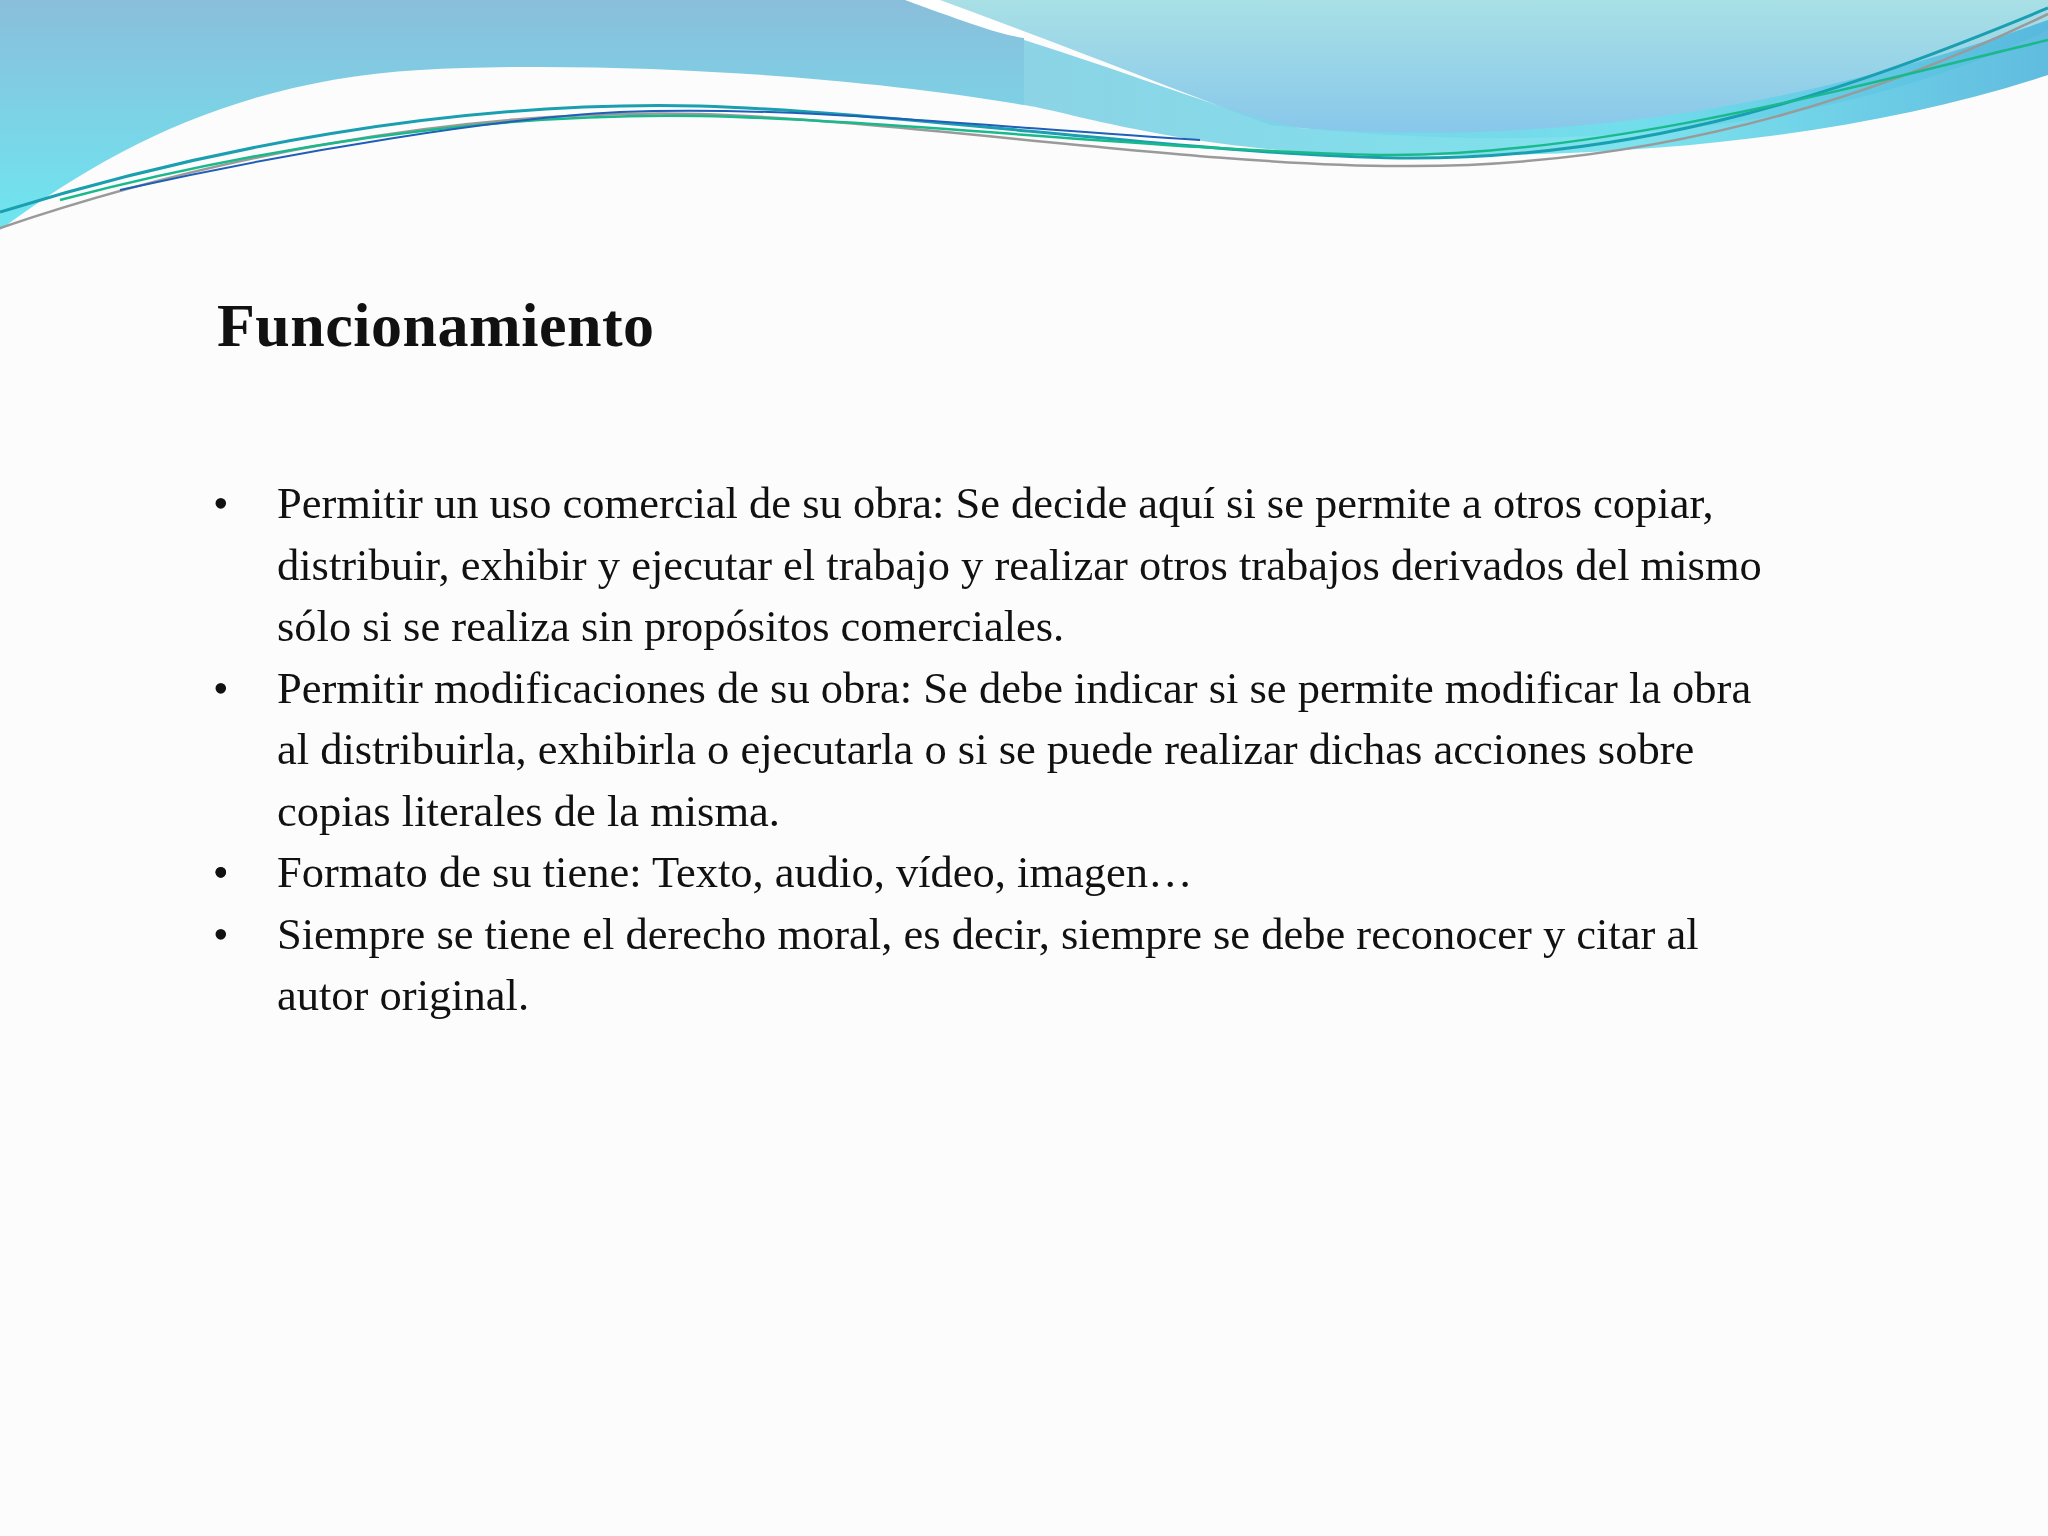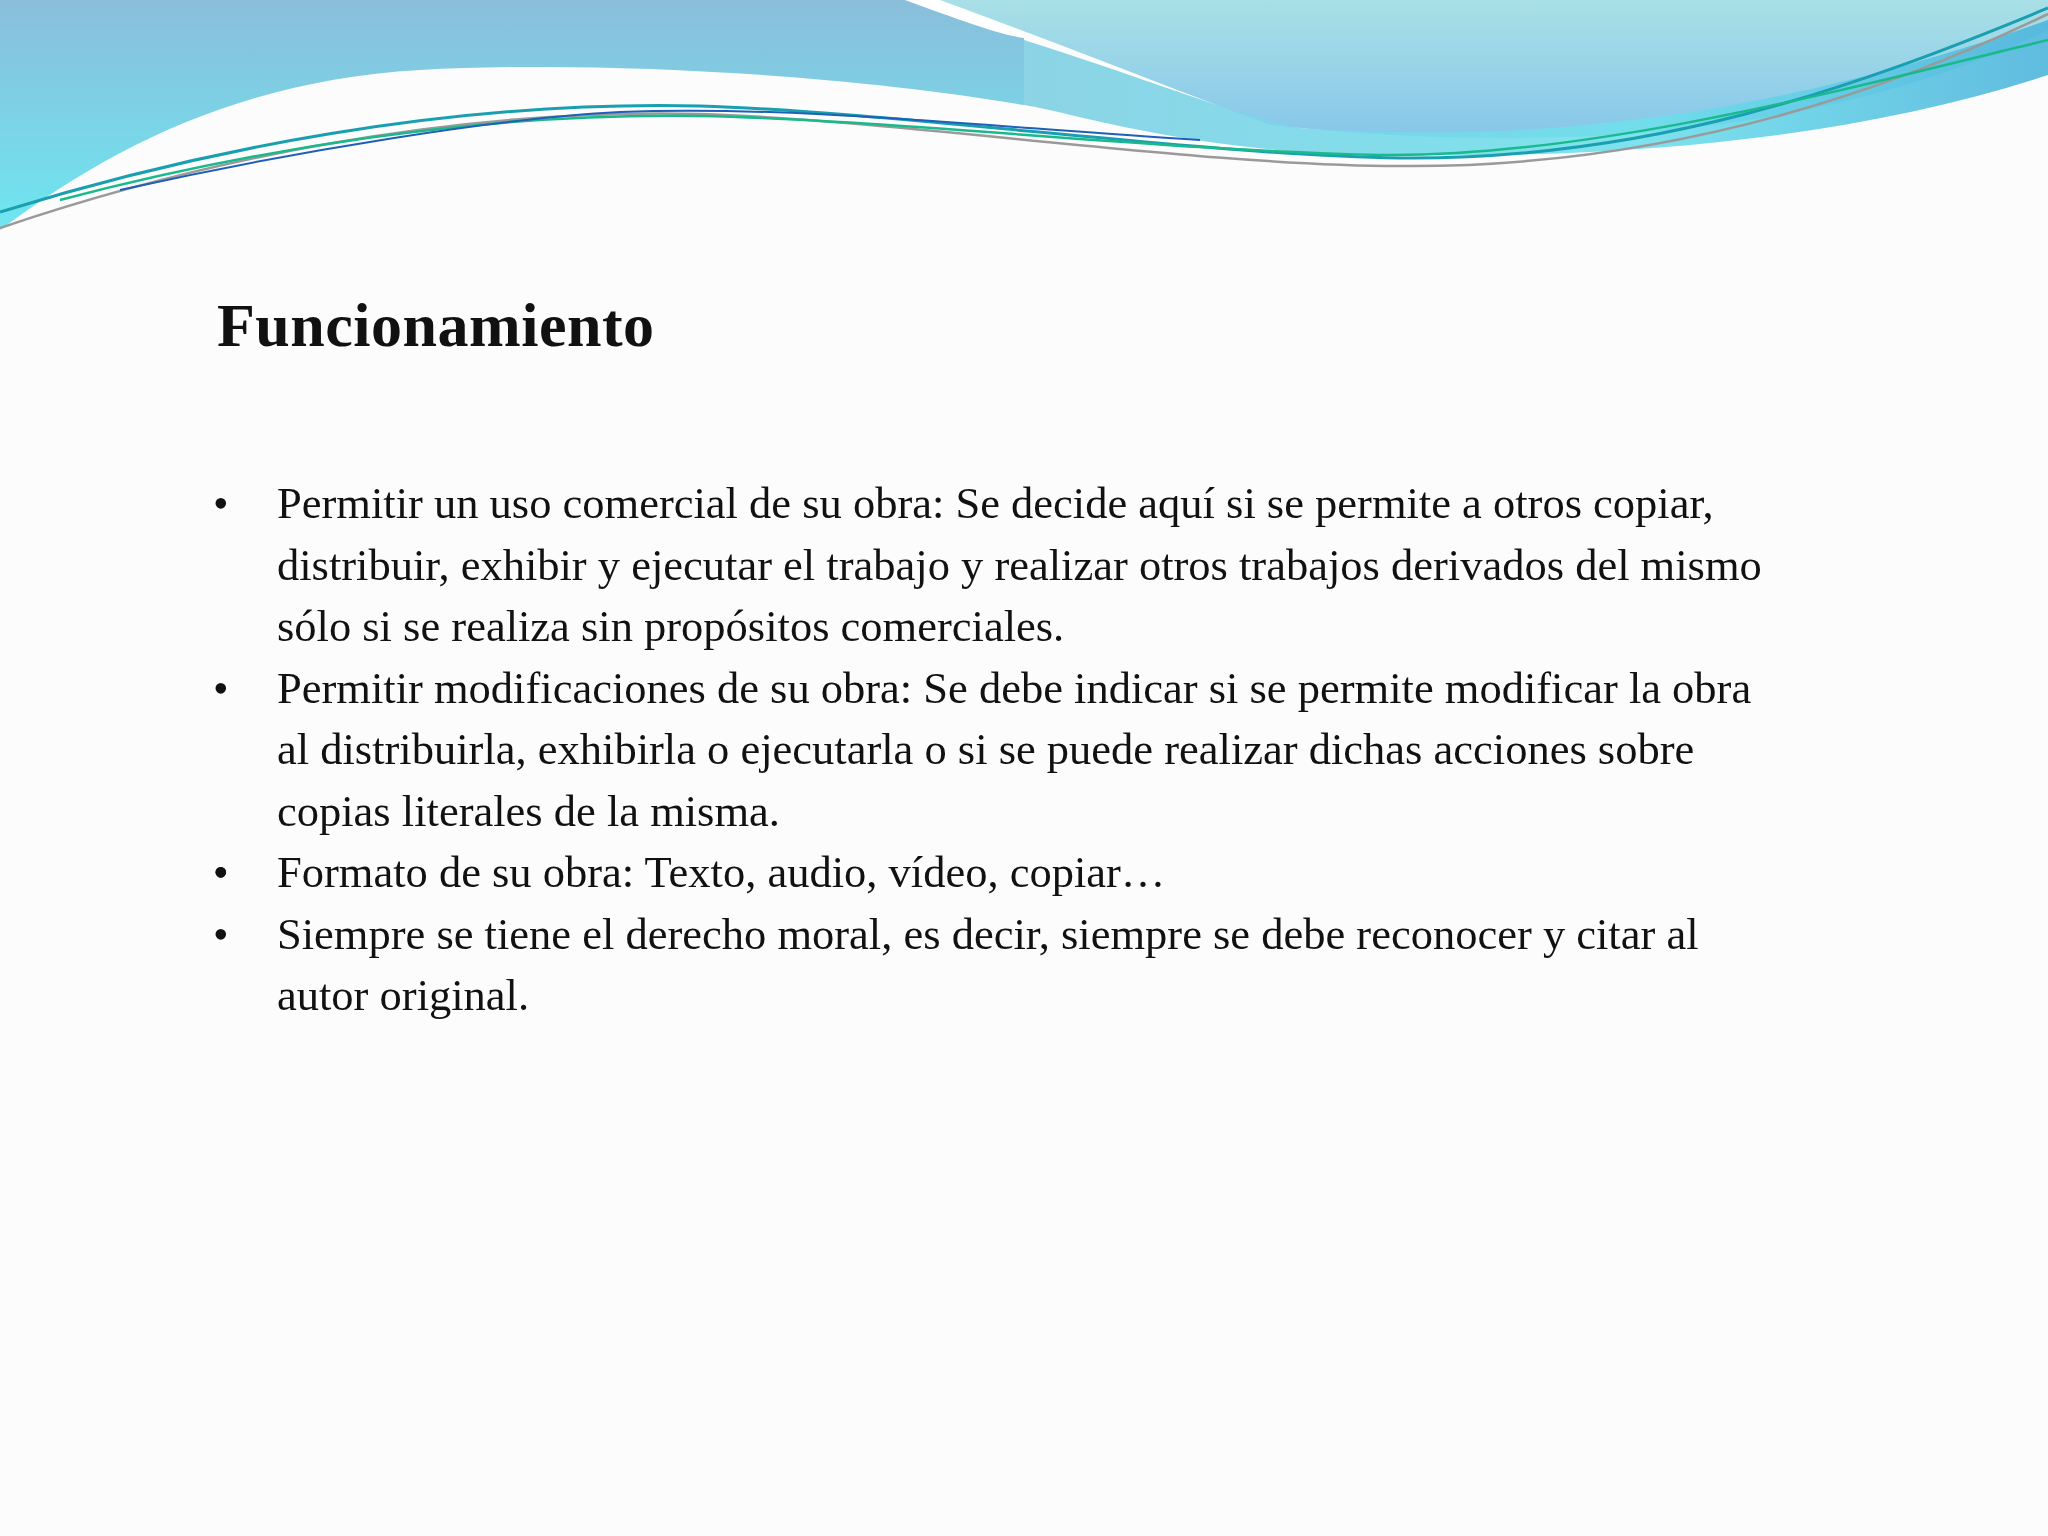--- a/index.html
+++ b/index.html
@@ -66,19 +66,19 @@
   </li>
   <li class="bullet">
     <span class="bullet-dot">•</span>
     <span>Permitir modificaciones de su obra: Se debe indicar si se permite modificar la obra al distribuirla, exhibirla o ejecutarla o si se puede realizar dichas acciones sobre copias literales de la misma.</span>
   </li>
   <li class="bullet">
     <span class="bullet-dot">•</span>
   </li>
   <li class="bullet">
     <span class="bullet-dot">•</span>
-    <span>Formato de su obra: Texto, audio, vídeo, copiar…</span>
+    <span>Formato de su tiene: Texto, audio, vídeo, imagen…</span>
   </li>
   <li class="bullet">
     <span class="bullet-dot">•</span>
     <span>Siempre se tiene el derecho moral, es decir, siempre se debe reconocer y citar al autor original.</span>
   </li>
 </ul>
 
 </body></html>

